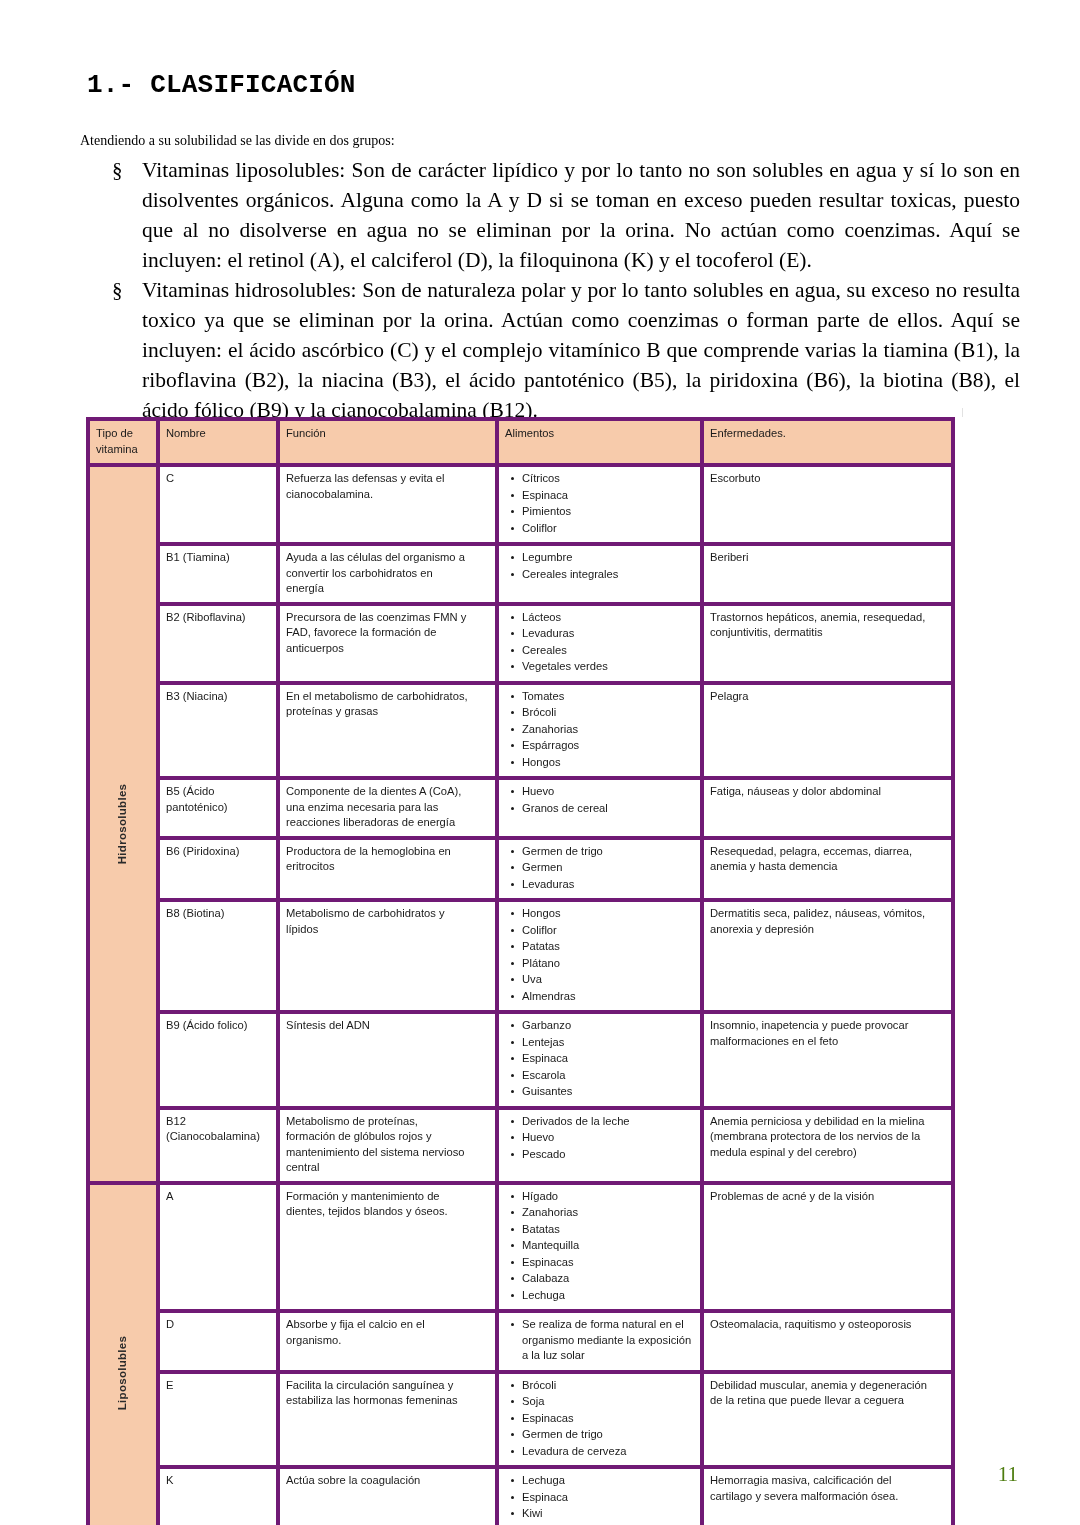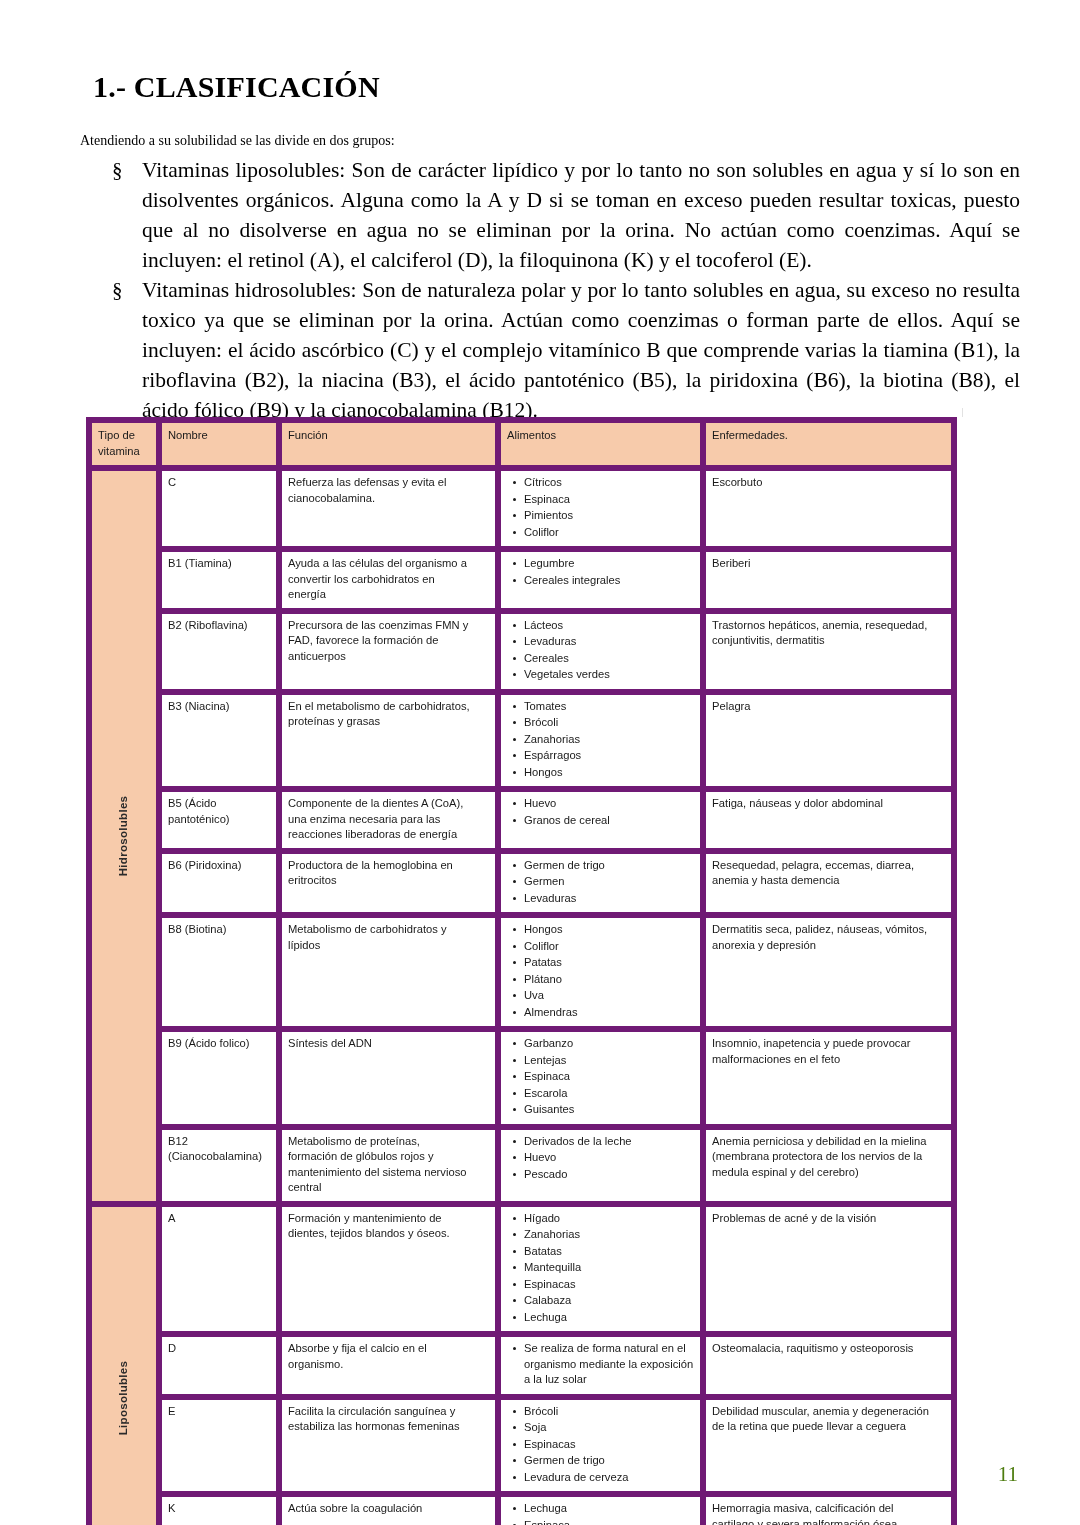--- a/index.html
+++ b/index.html
@@ -12,23 +12,23 @@
   .page{
     position:relative;
     width:1080px;height:1525px;
     background:#fff;
     overflow:hidden;
   }
 
   
   .heading{
     position:absolute;
-    left:93px; top:70px;
-    font-family:Liberation Serif, serif;
-    font-size:30px;
+    left:87px; top:70px;
+    font-family:Liberation Mono, monospace;
+    font-size:26px;
     font-weight:bold;
     letter-spacing:.2px;
     color:#000;
   }
 
   
   .intro{
     position:absolute;
     left:80px; top:126px;
     width:935px;
@@ -79,21 +79,21 @@
   table.vit{
     border-collapse:collapse;
     table-layout:fixed;
     width:865px;
     font-family:"Liberation Sans", sans-serif;
     font-size:11.2px;
     color:#1a1a1a;
     background:#fff;
   }
   table.vit td, table.vit th{
-    border:6px solid #701a75;
+    border:4px solid #701a75;
     vertical-align:top;
     padding:4px 6px 5px 6px;
     line-height:15.5px;
     text-align:left;
     font-weight:normal;
   }
   table.vit thead th{
     background:#f7cbab;
     font-weight:normal;
     padding:5px 6px 6px 6px;

